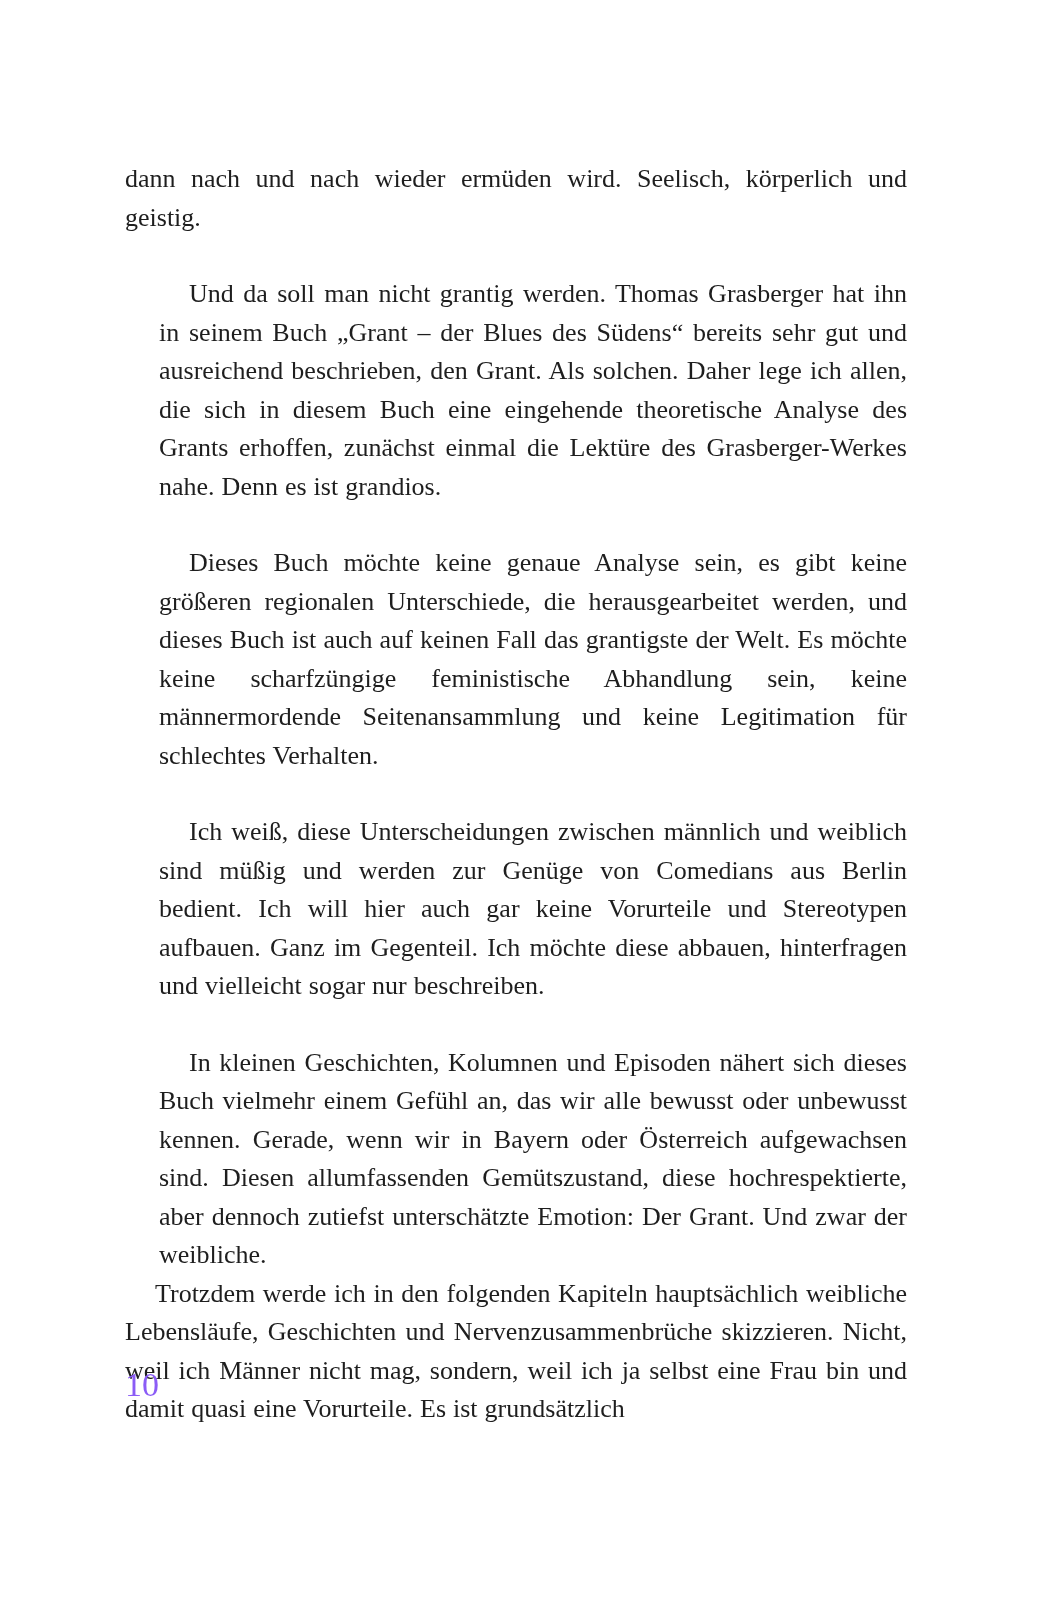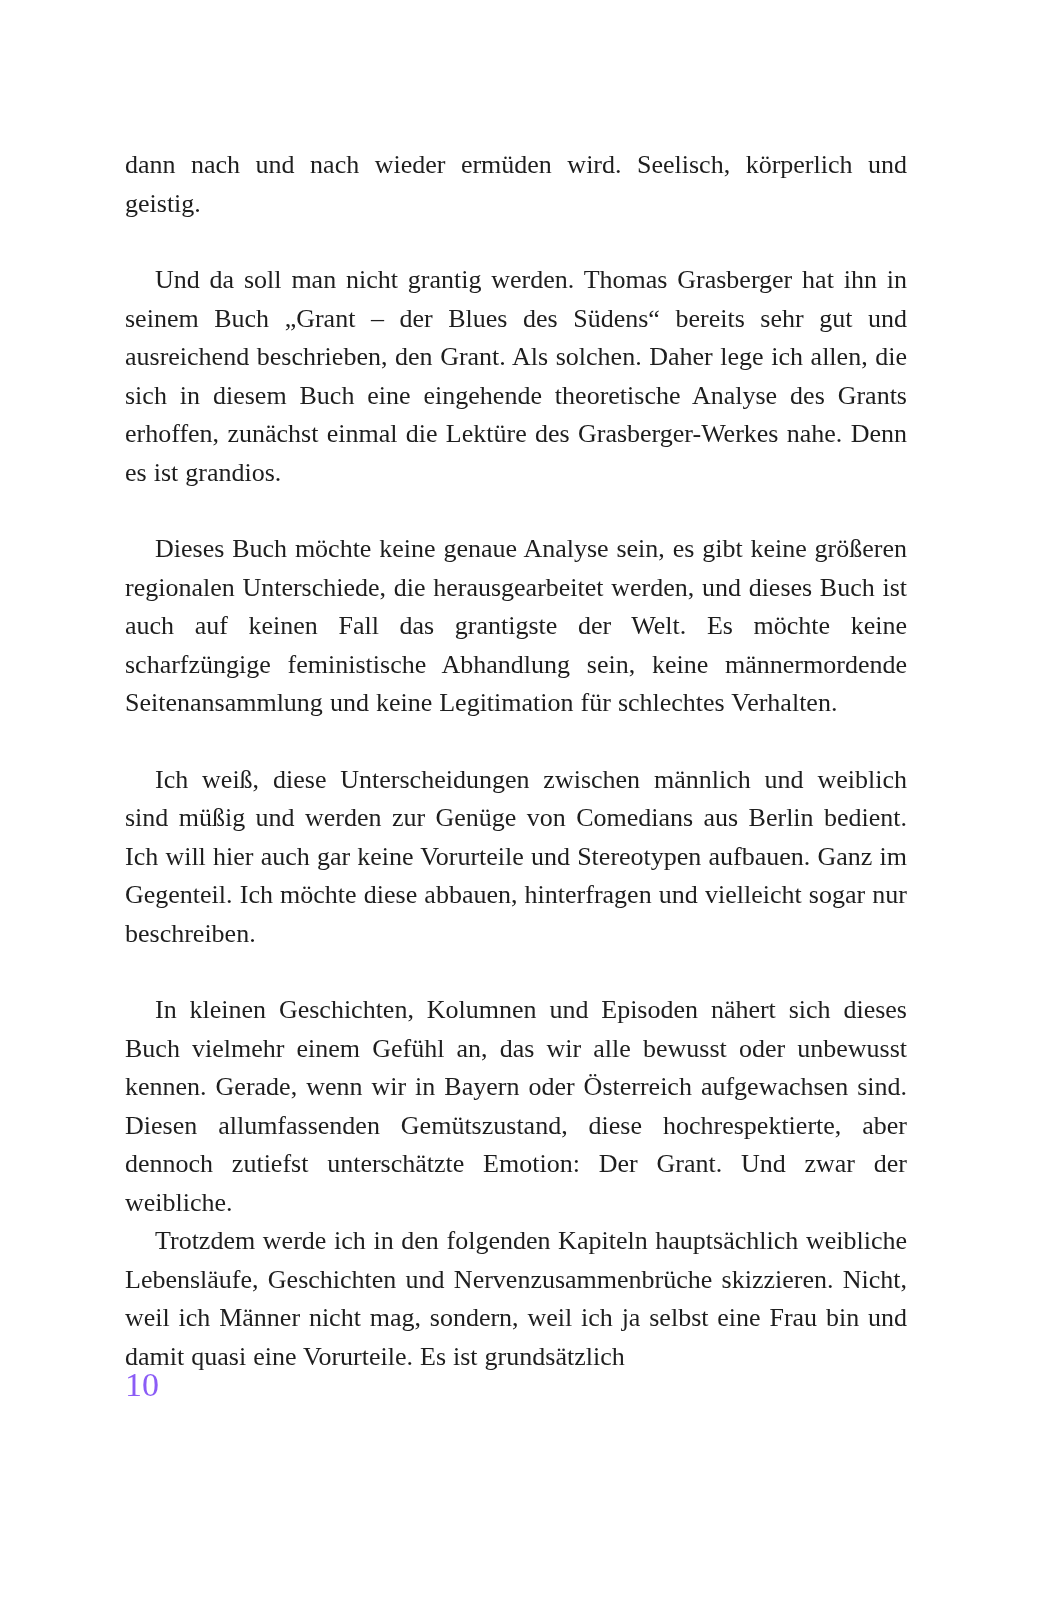--- a/index.html
+++ b/index.html
@@ -12,32 +12,32 @@
     font-family: "Liberation Serif", serif;
     color: #1e1e1e;
   }
   .book-page {
     position: absolute;
     inset: 0;
     background: #ffffff;
   }
   .text-block {
     position: absolute;
-    top: 146px;
+    top: 160px;
     left: 125px;
     width: 782px;
     font-size: 26px;
     line-height: 38.5px;
     text-align: justify;
     hyphens: auto;
     -webkit-hyphens: auto;
     word-spacing: 0.02em;
   }
   .text-block p.indent { text-indent: 30px; }
-  .text-block p.spaced { margin-top: 38px; }
+  .text-block p.spaced { margin-top: 38px; margin-left: 34px; }
   .page-number {
     position: absolute;
     left: 125px;
     top: 1366px;
     font-size: 34px;
     line-height: 38.5px;
     color: #8b5cf6;
   }
 </style>
 </head>

